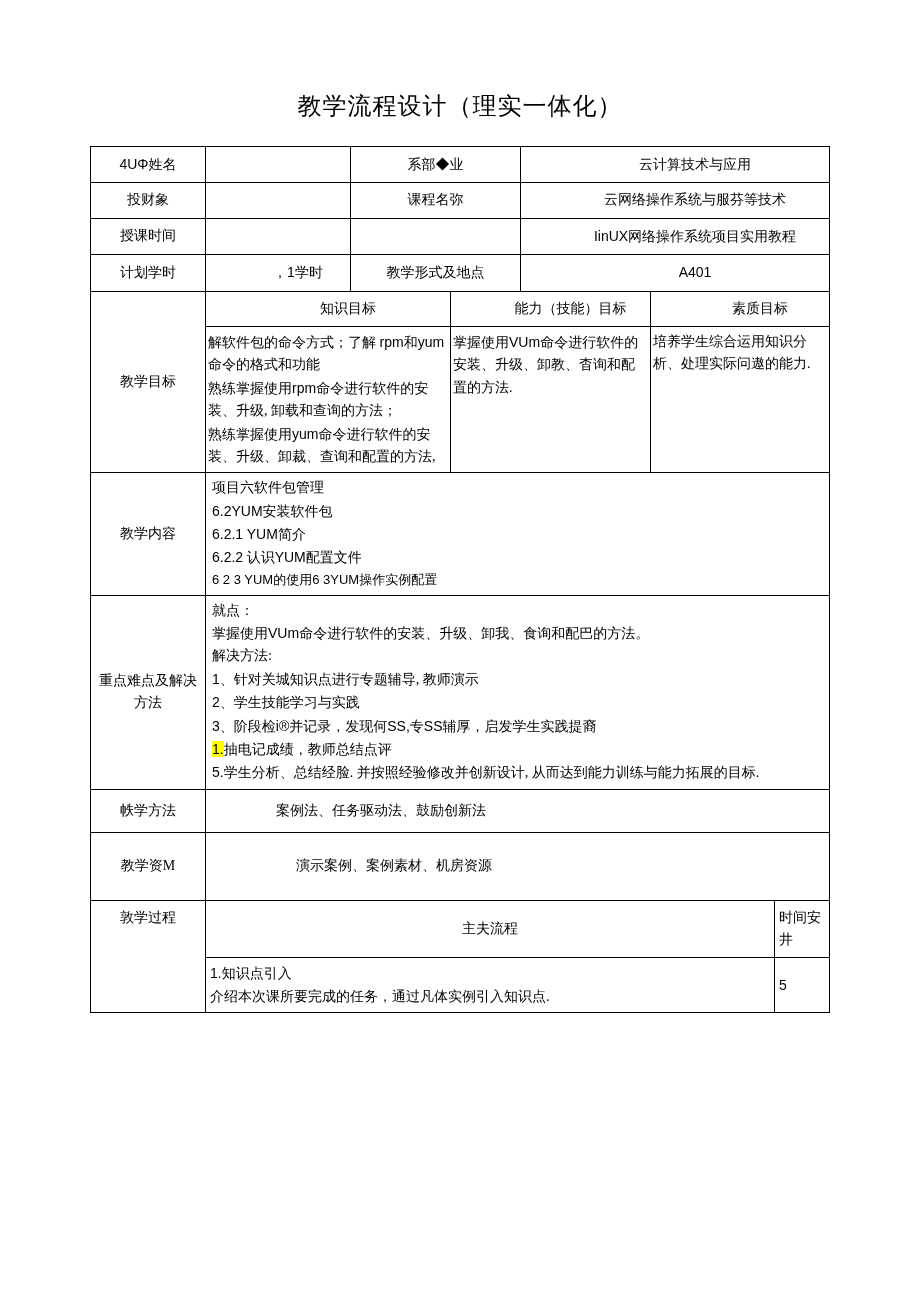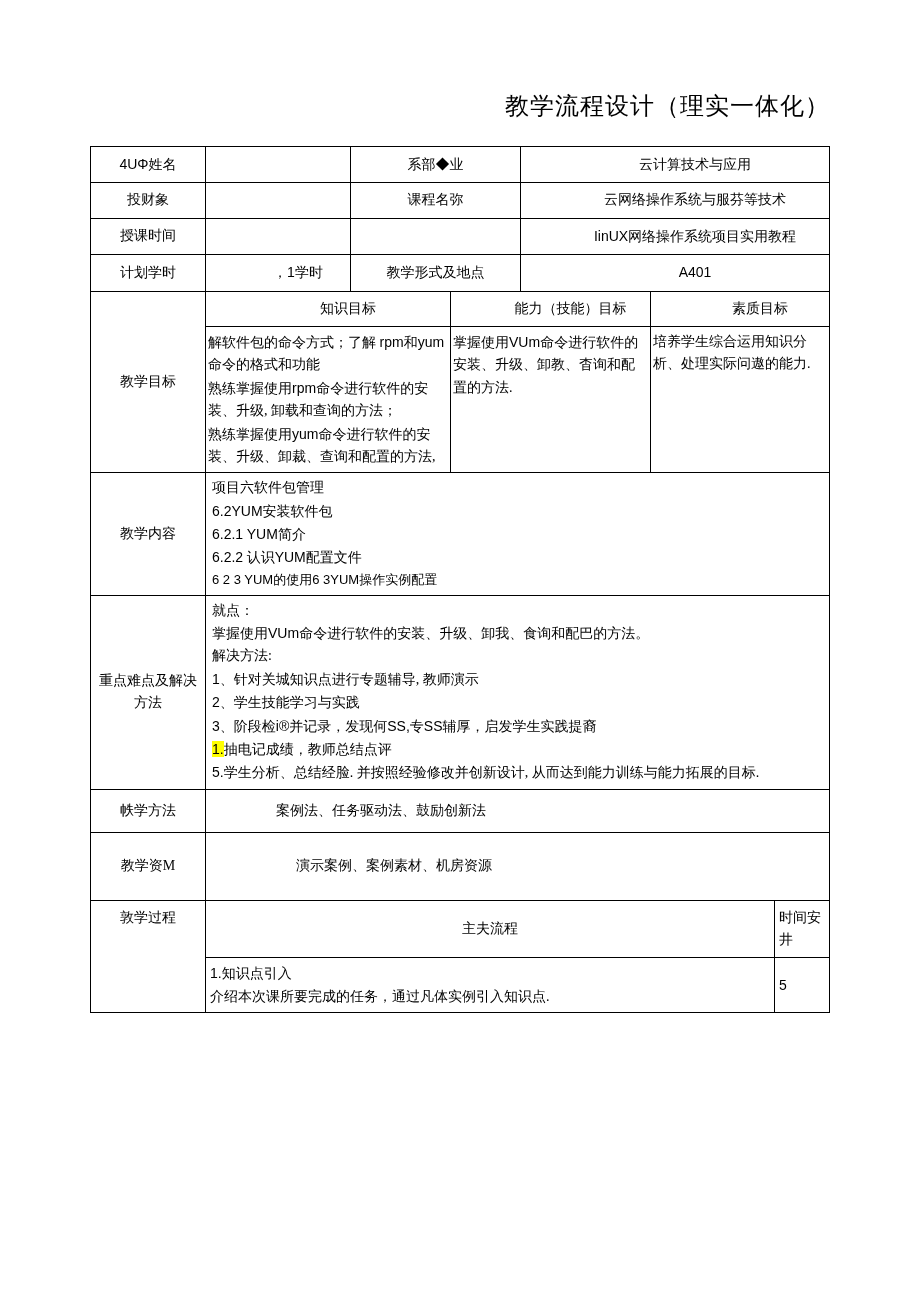--- a/index.html
+++ b/index.html
@@ -7,21 +7,21 @@
     background: #fff;
     margin: 0;
     padding: 40px 90px 40px 90px;
     font-size: 14px;
     color: #000;
   }
   h1 {
     font-family: "SimSun", "STSong", serif;
     font-size: 24px;
     font-weight: normal;
-    text-align: right;
+    text-align: center;
     margin: 50px 0 24px 0;
     letter-spacing: 1px;
   }
   table {
     border-collapse: collapse;
     width: 100%;
     table-layout: fixed;
   }
   td {
     border: 1px solid #000;

